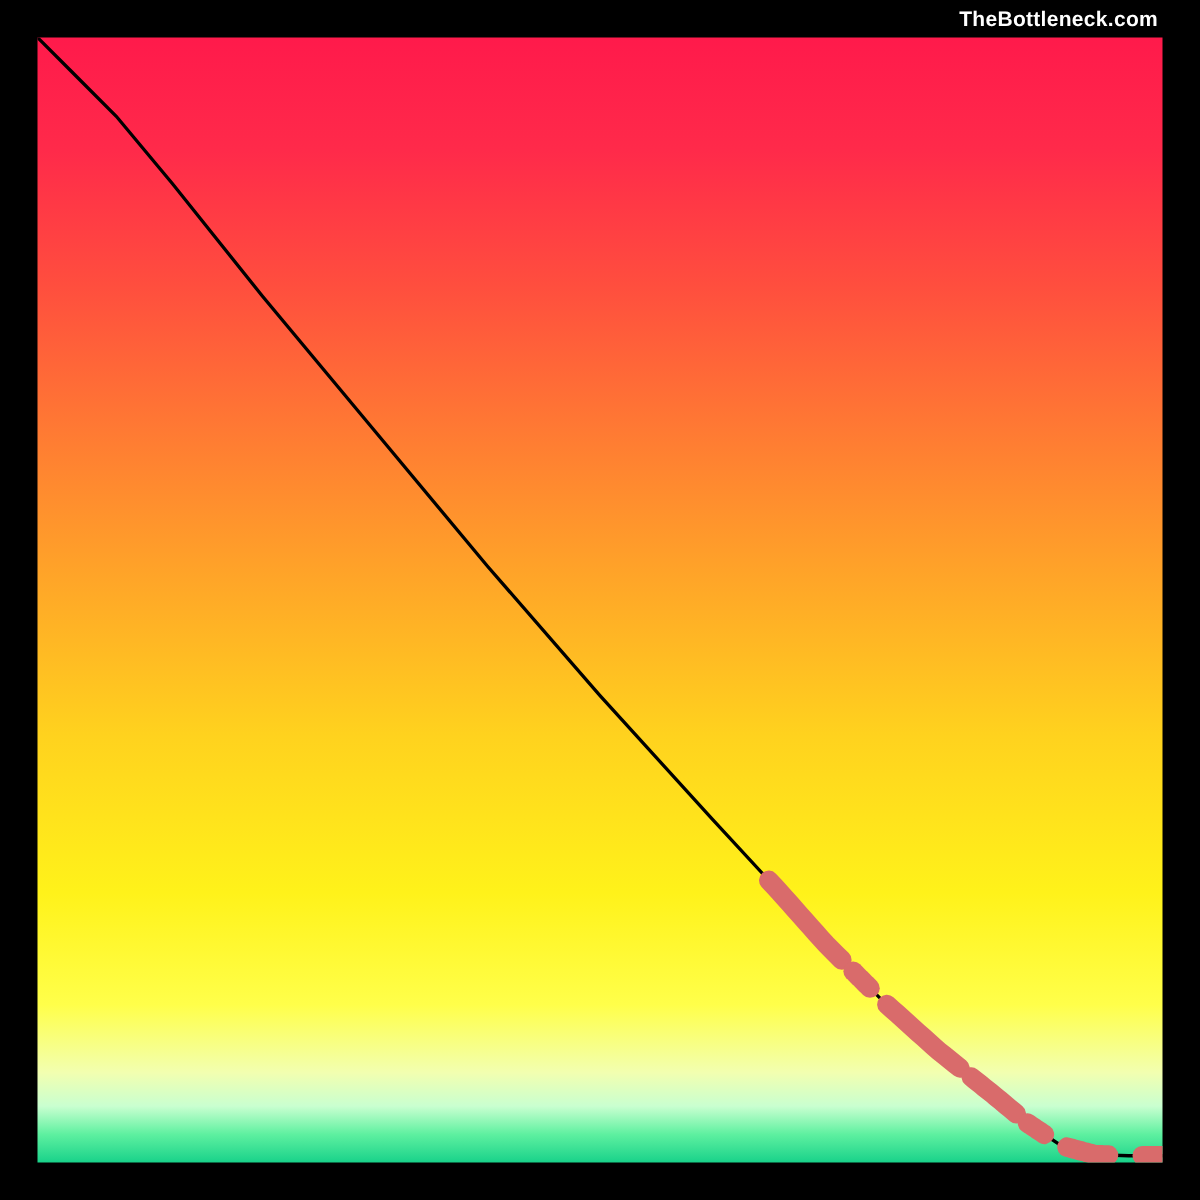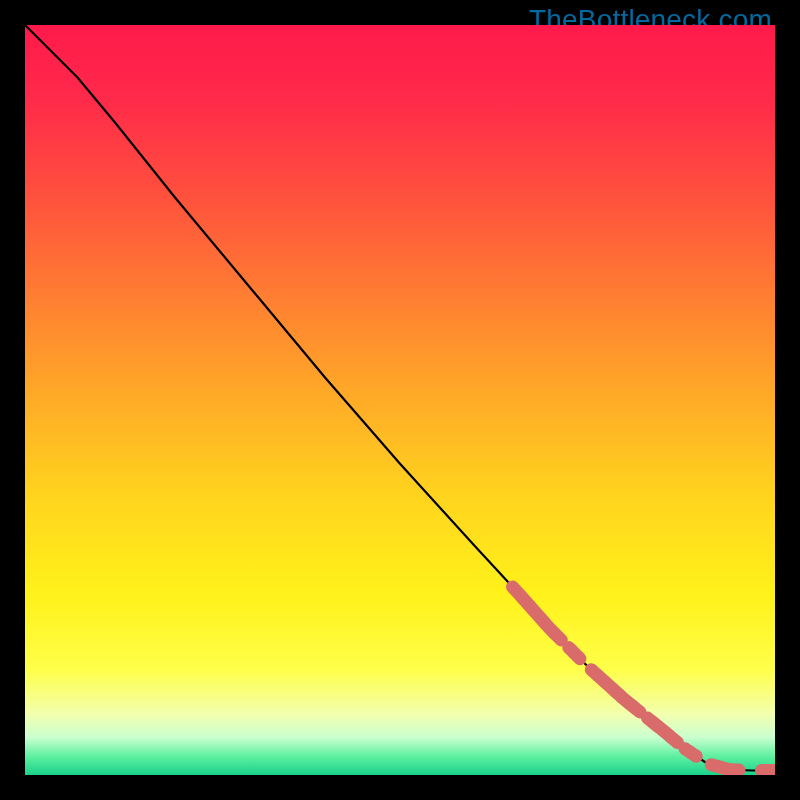--- a/index.html
+++ b/index.html
@@ -36,23 +36,23 @@
       #f2ffb0 92%,
       #c9ffd0 95%,
       #5ef0a0 97.5%,
       #19d28a 100%
     );
   }
   .attribution {
     position: absolute;
     top: 4px;
     right: 28px;
-    color: #0369a1;
-    font-size: 28px;
-    font-weight: 400;
+    color: #ffffff;
+    font-size: 14px;
+    font-weight: 700;
     letter-spacing: 0.2px;
     user-select: none;
   }
   svg.overlay {
     position: absolute;
     left: 0;
     top: 0;
     width: 750px;
     height: 750px;
   }

